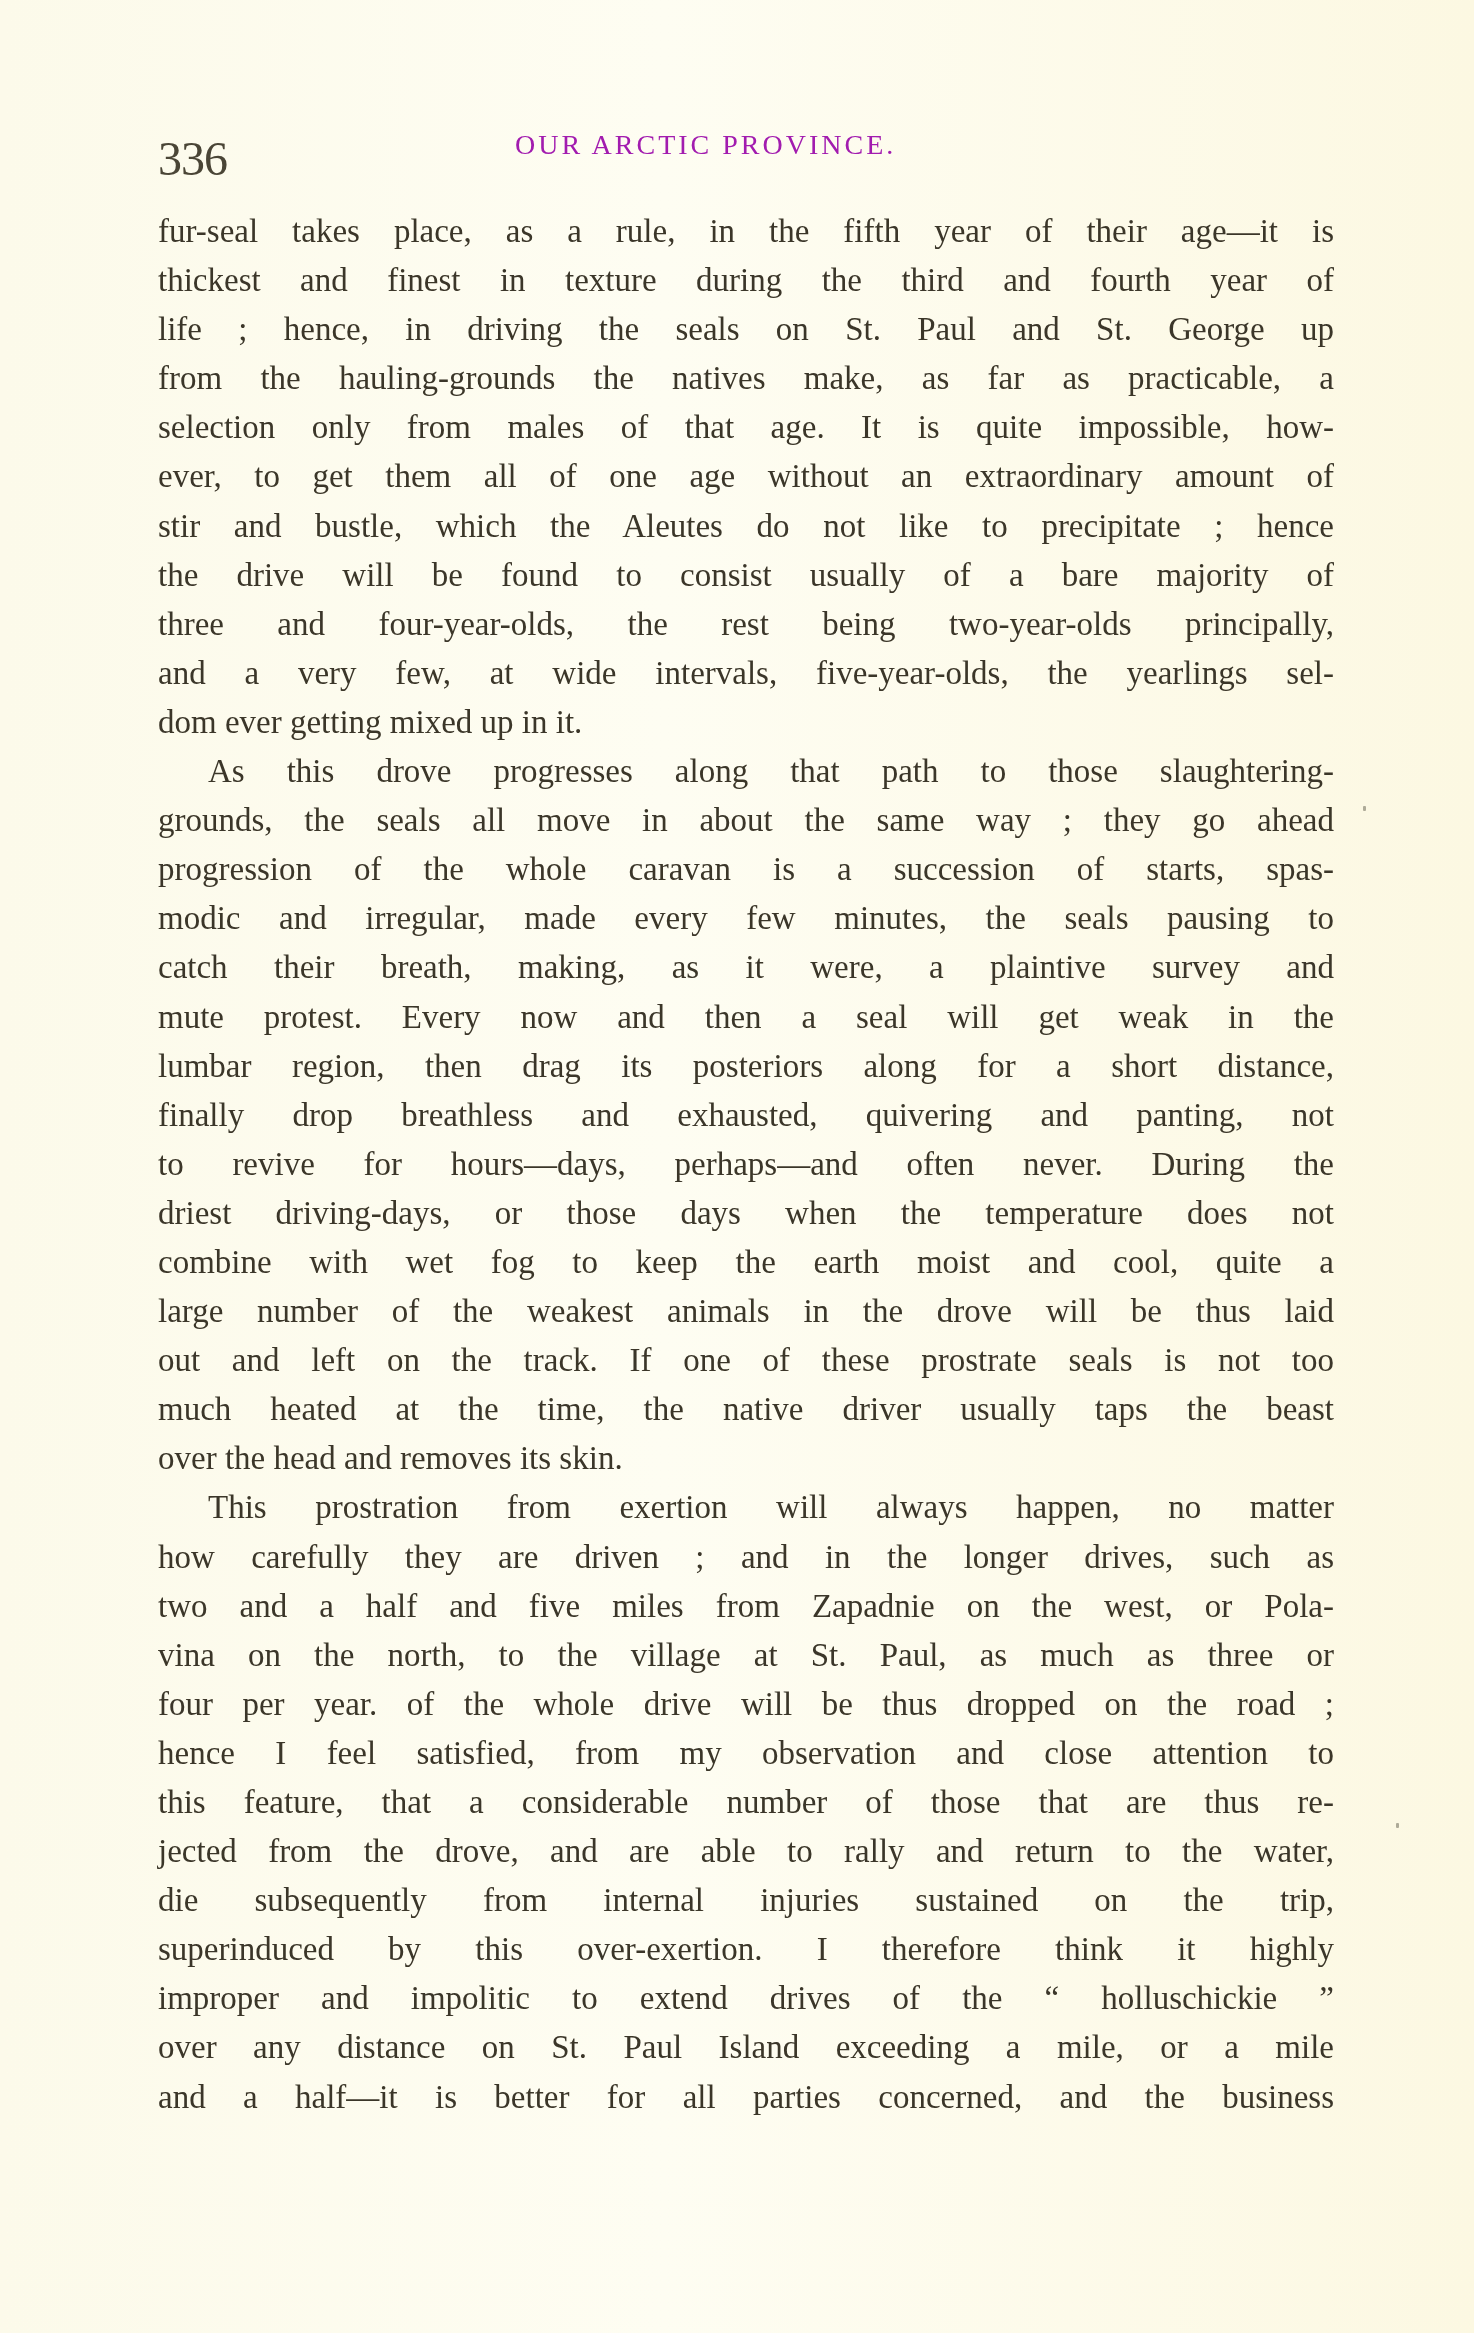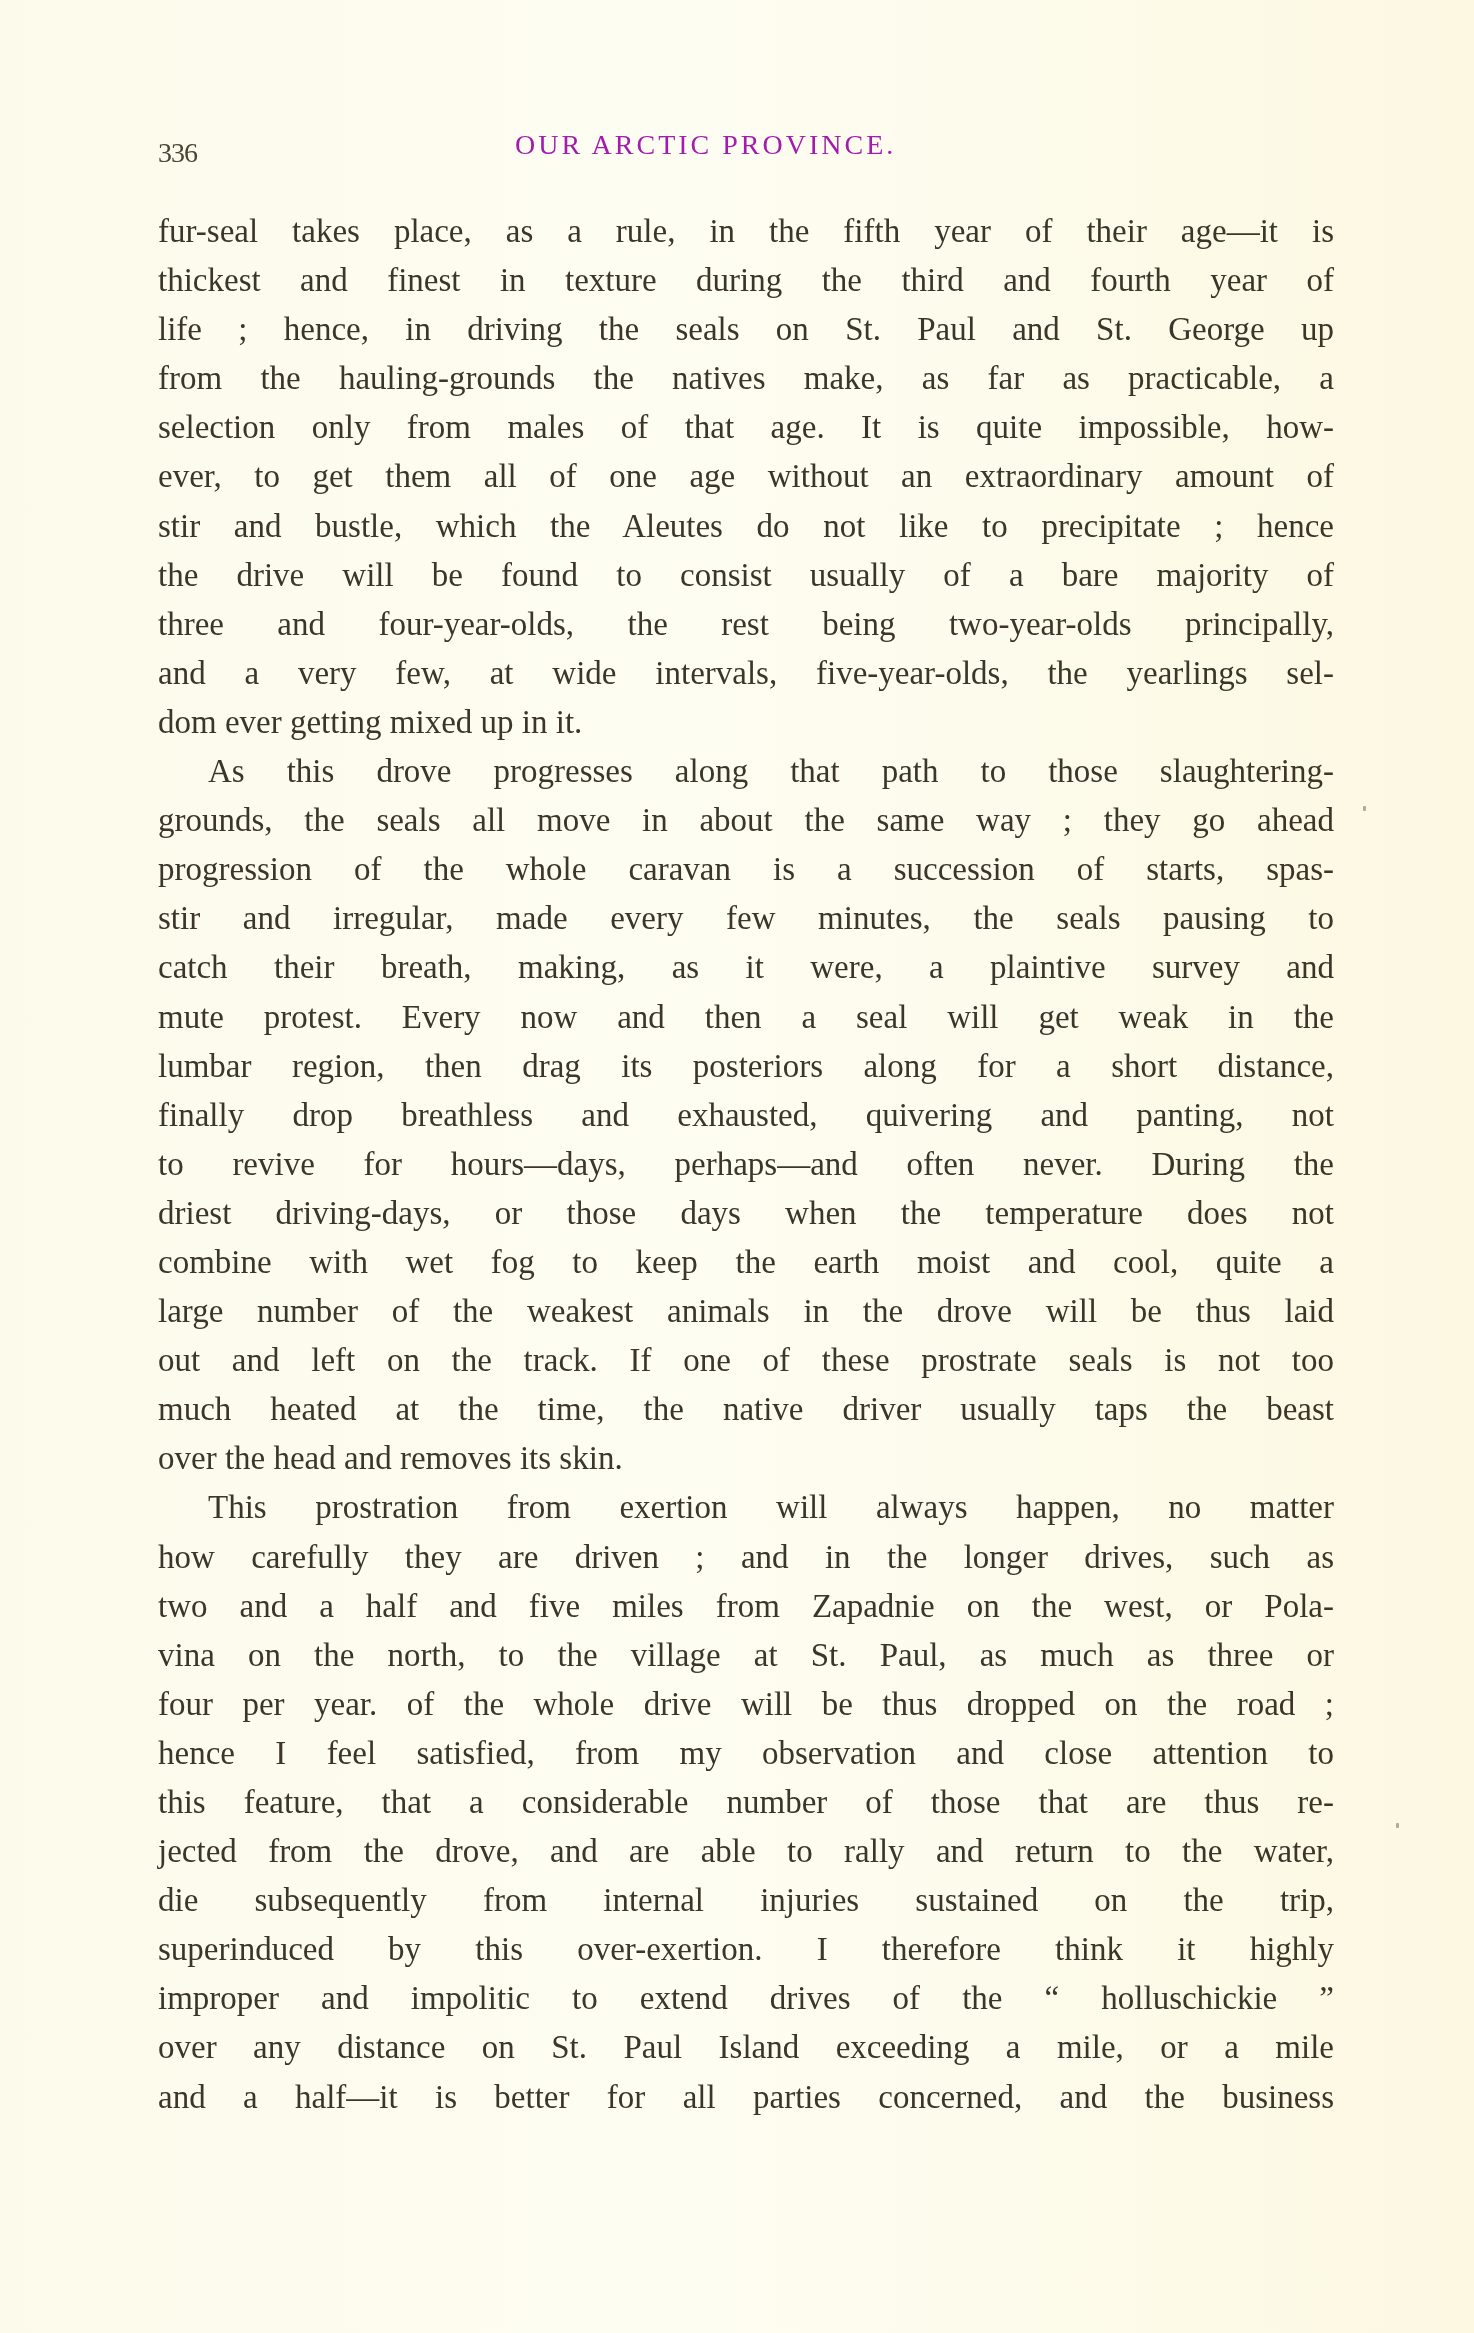--- a/index.html
+++ b/index.html
@@ -19,23 +19,23 @@
   .page-header {
     position: absolute;
     left: 158px;
     top: 118px;
     width: 1176px;
     height: 50px;
   }
   .page-number {
     position: absolute;
     left: 0;
-    top: 10px;
+    top: 16px;
     font-family: "Liberation Serif", serif;
-    font-size: 28px;
+    font-size: 48px;
     line-height: 50px;
     color: #4a4536;
     letter-spacing: -1px;
   }
   .running-title {
     position: absolute;
     left: 357px;
     top: 4px;
     font-family: "Liberation Serif", serif;
     font-size: 28px;
@@ -96,21 +96,21 @@
     <span class="line">the drive will be found to consist usually of a bare majority of</span>
     <span class="line">three and four-year-olds, the rest being two-year-olds principally,</span>
     <span class="line">and a very few, at wide intervals, five-year-olds, the yearlings sel-</span>
     <span class="line last">dom ever getting mixed up in it.</span>
   </div>
 
   <div class="paragraph">
     <span class="line indent">As this drove progresses along that path to those slaughtering-</span>
     <span class="line">grounds, the seals all move in about the same way ; they go ahead</span>
     <span class="line">progression of the whole caravan is a succession of starts, spas-</span>
-    <span class="line">stir and irregular, made every few minutes, the seals pausing to</span>
+    <span class="line">modic and irregular, made every few minutes, the seals pausing to</span>
     <span class="line">catch their breath, making, as it were, a plaintive survey and</span>
     <span class="line">mute protest.  Every now and then a seal will get weak in the</span>
     <span class="line">lumbar region, then drag its posteriors along for a short distance,</span>
     <span class="line">finally drop breathless and exhausted, quivering and panting, not</span>
     <span class="line">to revive for hours—days, perhaps—and often never.  During the</span>
     <span class="line">driest driving-days, or those days when the temperature does not</span>
     <span class="line">combine with wet fog to keep the earth moist and cool, quite a</span>
     <span class="line">large number of the weakest animals in the drove will be thus laid</span>
     <span class="line">out and left on the track.  If one of these prostrate seals is not too</span>
     <span class="line">much heated at the time, the native driver usually taps the beast</span>

